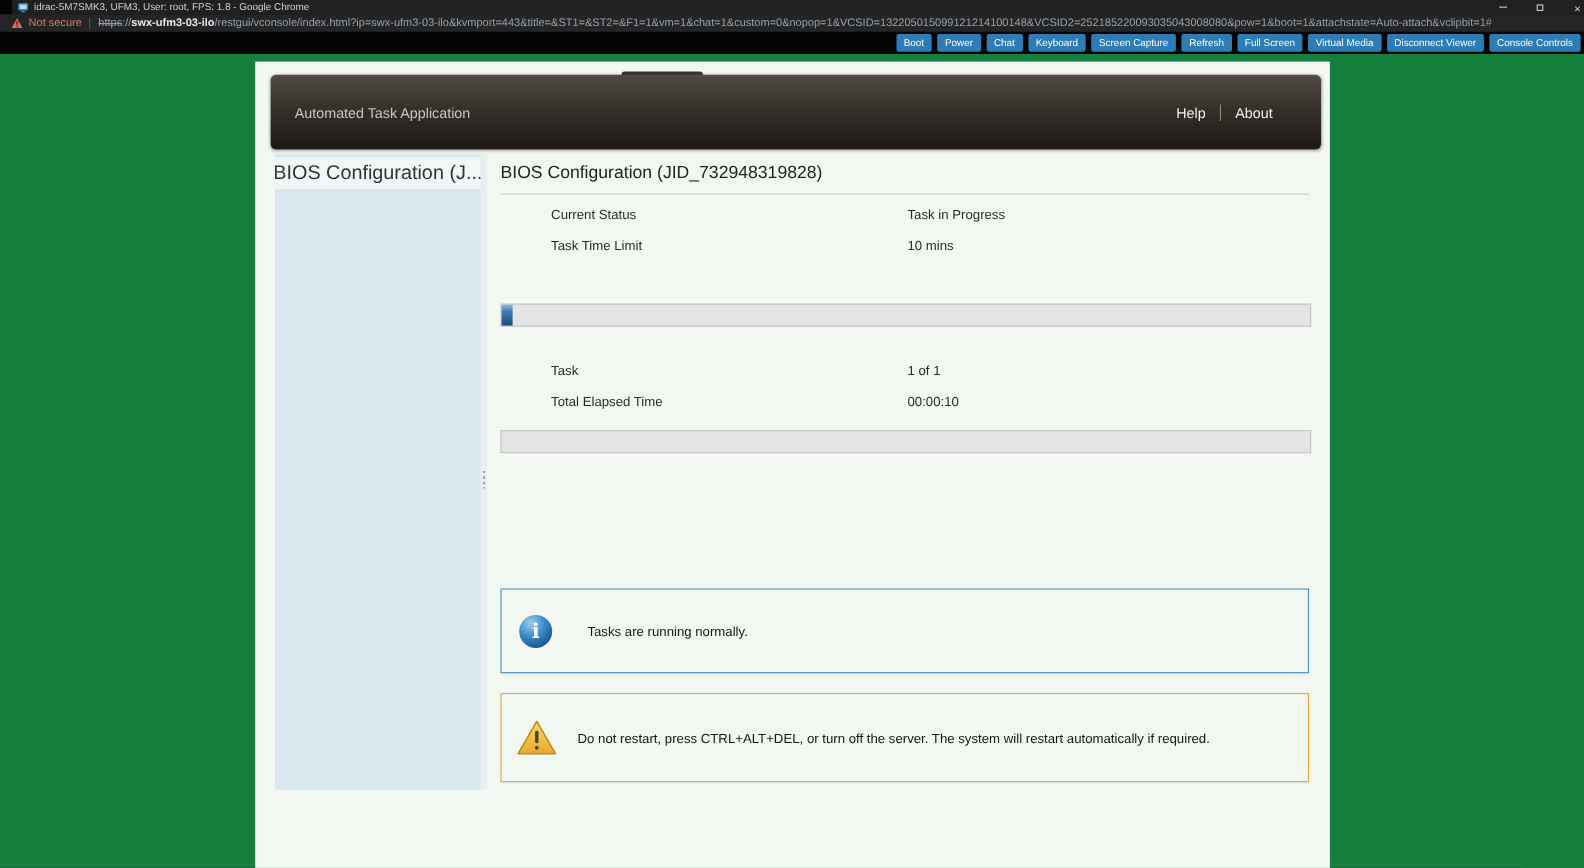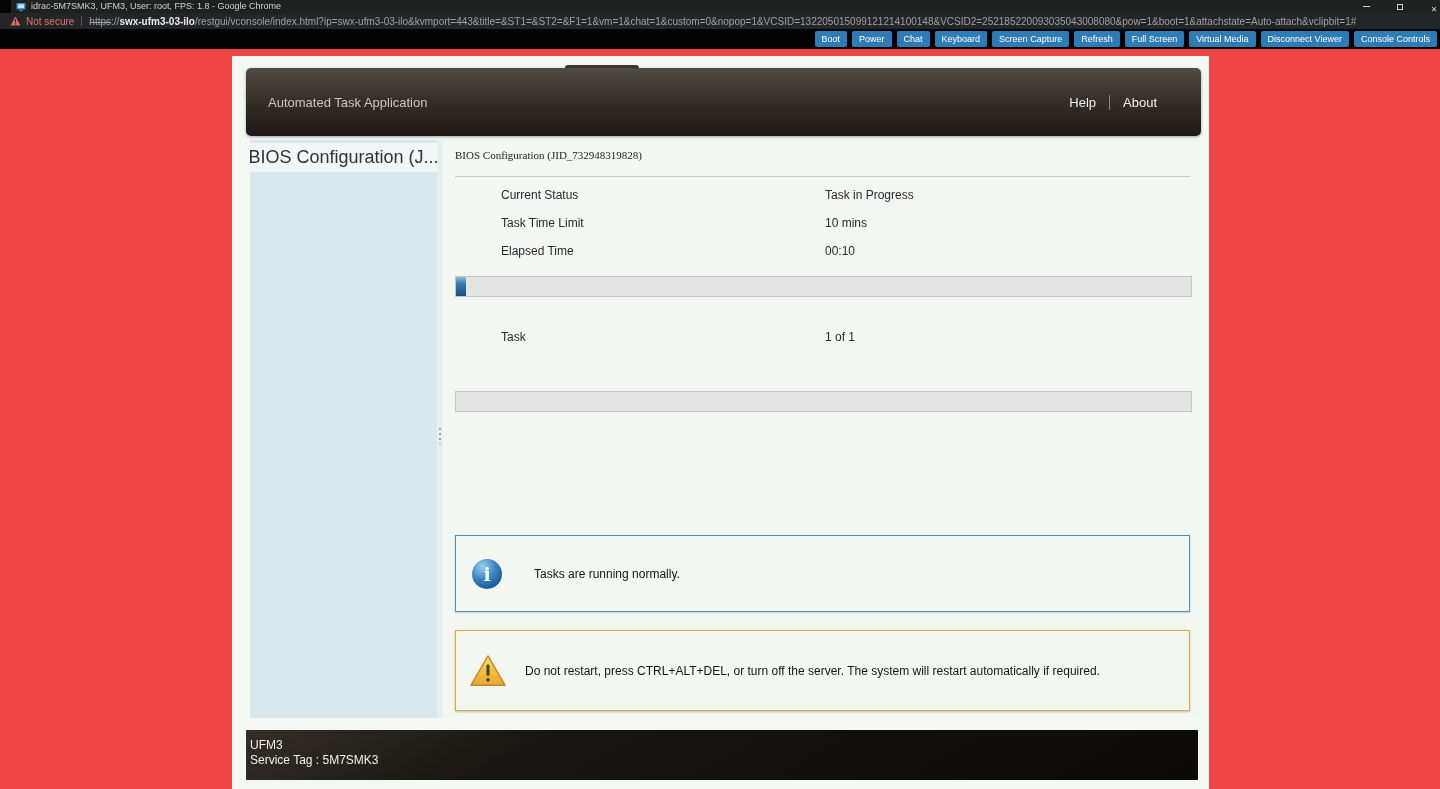--- a/index.html
+++ b/index.html
@@ -44,21 +44,21 @@
     background: #030303; display: flex; justify-content: flex-end; align-items: center;
     gap: 5px; padding-right: 3px;
   }
   .kvm-btn {
     background: #2e7cb5; color: #ffffff; border: none; border-radius: 2px;
     font-family: "Liberation Sans", sans-serif; font-size: 9px; line-height: 1;
     padding: 3.5px 7px; cursor: pointer; white-space: nowrap;
   }
 
   
-  .stage { position: absolute; top: 49px; left: 0; width: 1440px; height: 740px; background: #ef4444; }
+  .stage { position: absolute; top: 49px; left: 0; width: 1440px; height: 740px; background: #15803d; }
   .console { position: absolute; left: 232px; top: 7px; width: 977px; height: 733px; background: #f3f8f3; }
 
   
   .app-header {
     position: absolute; left: 14px; top: 12px; width: 955px; height: 68px;
     border-radius: 5px;
     background: linear-gradient(180deg, #514b43 0%, #38332c 40%, #27221d 75%, #1d1915 100%);
     display: flex; align-items: center;
     box-shadow: 0 1px 3px rgba(0,0,0,0.35);
   }
@@ -79,21 +79,21 @@
     display: flex; align-items: center; justify-content: center;
     font-size: 18px; color: #333; cursor: pointer; white-space: nowrap; overflow: hidden;
   }
   .splitter { width: 6px; background: #e7eff1; position: relative; cursor: col-resize; }
   .splitter .grip {
     position: absolute; left: 2px; top: 288px; width: 2px; height: 16px;
     background: repeating-linear-gradient(#9aa4a8 0 2px, transparent 2px 5px);
   }
   .main-panel { flex: 1; background: #f2f7f2; position: relative; }
 
-  .panel-title { position: absolute; left: 12px; top: 9px; font-size: 11px; color: #222; font-family: Liberation Serif, serif; }
+  .panel-title { position: absolute; left: 12px; top: 9px; font-size: 16px; color: #222; }
   .panel-rule { position: absolute; left: 12px; top: 36px; width: 735px; border-top: 1px solid #c8cec8; }
 
   .field-row { position: absolute; left: 12px; width: 735px; height: 15px; font-size: 12px; color: #2a2a2a; }
   .field-label { position: absolute; left: 0; margin-left: 46px; }
   .field-value { position: absolute; left: 370px; }
 
   .progress-track {
     position: absolute; left: 12px; width: 737px; height: 21px;
     background: #e4e4e4; border: 1px solid #c6c6c6;
   }
@@ -205,32 +205,32 @@
         <div class="panel-rule"></div>
 
         <div class="field-row" style="top:48px">
           <span class="field-label">Current Status</span>
           <span class="field-value">Task in Progress</span>
         </div>
         <div class="field-row" style="top:76px">
           <span class="field-label">Task Time Limit</span>
           <span class="field-value">10 mins</span>
         </div>
-        <div class="field-row" style="top:104px">
-          <span class="field-label">Elapsed Time</span>
-          <span class="field-value">00:10</span>
-        </div>
 
         <div class="progress-track" style="top:136px">
           <div class="progress-fill" style="width: 1.4%;"></div>
         </div>
 
         <div class="field-row" style="top:190px">
           <span class="field-label">Task</span>
           <span class="field-value">1 of 1</span>
+        </div>
+        <div class="field-row" style="top:218px">
+          <span class="field-label">Total Elapsed Time</span>
+          <span class="field-value">00:00:10</span>
         </div>
 
         <div class="progress-track" style="top:251px">
           <div class="progress-fill" style="width: 0%;"></div>
         </div>
 
         <div class="msg-box info-box">
           <span class="info-icon">i</span>
           <span class="msg-text">Tasks are running normally.</span>
         </div>
@@ -249,19 +249,15 @@
               <rect x="18.4" y="11" width="3.2" height="12" rx="1.4" fill="#4a4032"></rect>
               <rect x="18.4" y="25.5" width="3.2" height="3.6" rx="1.4" fill="#4a4032"></rect>
             </svg>
           </span>
           <span class="msg-text">Do not restart, press CTRL+ALT+DEL, or turn off the server.  The system will restart automatically if required.</span>
         </div>
 
       </div>
     </div>
 
-    <div class="app-footer">
-      <div>UFM3</div>
-      <div>Service Tag : 5M7SMK3</div>
-    </div>
 
   </div>
 </div>
 
 </body></html>

